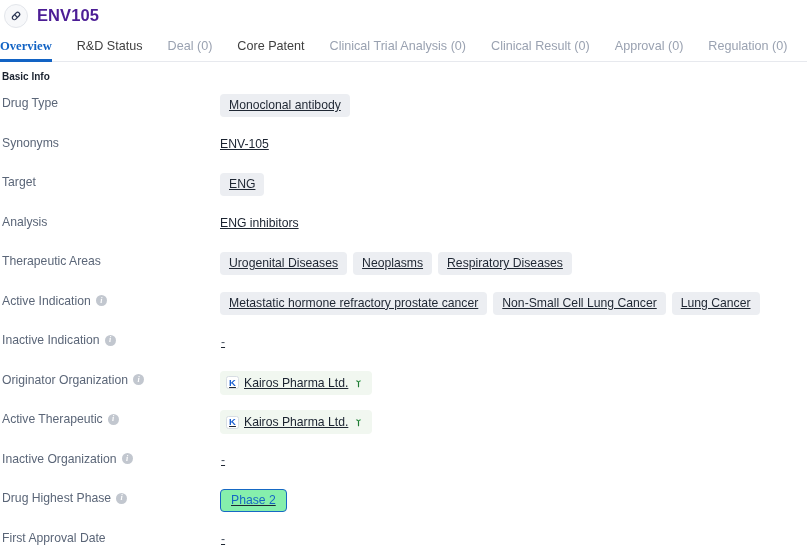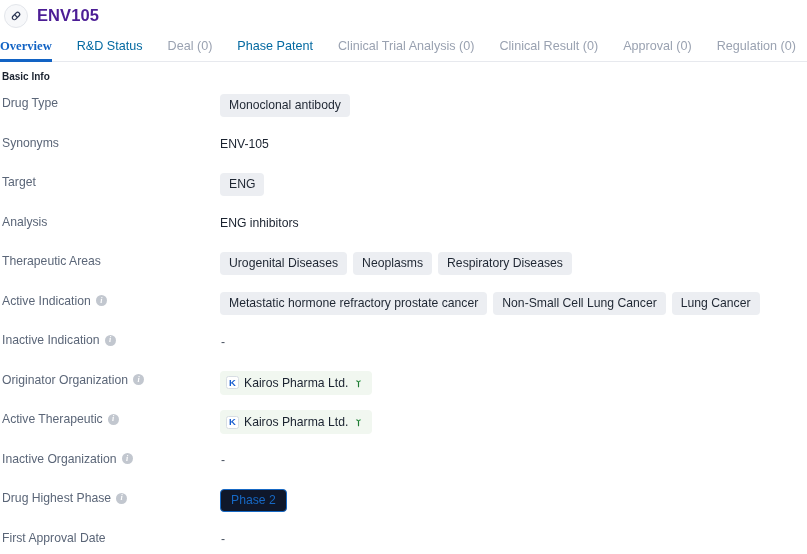--- a/index.html
+++ b/index.html
@@ -50,21 +50,21 @@
   .tabbar {
     position: relative;
     display: flex;
     align-items: flex-end;
     height: 31px;
     padding-left: 0;
     border-bottom: 1px solid #e7e9ee;
   }
   .tab {
     font-size: 12.6px;
-    color: #0369a1;
+    color: #404040;
     padding: 0 0 8px 0;
     margin-right: 25px;
     position: relative;
     cursor: pointer;
     white-space: nowrap;
     line-height: 1;
   }
   .tab:first-child { margin-left: 0; }
   .tab.muted { color: #9aa2b1; }
   .tab.active {
@@ -112,20 +112,21 @@
     line-height: 1.2;
   }
   .row-value {
     flex: 1;
     display: flex;
     flex-wrap: wrap;
     align-items: center;
     gap: 6px;
     min-height: 22px;
     padding-top: 1px;
+    text-decoration: underline;
   }
 
   .info-icon {
     width: 11px;
     height: 11px;
     border-radius: 50%;
     background: #c2c7cf;
     color: #ffffff;
     font-size: 8px;
     font-weight: bold;
@@ -196,21 +197,21 @@
   .sprout-icon { display: block; flex: none; }
 
   
   .phase-badge {
     border: 1px solid #1668c4;
     border-radius: 4px;
     color: #1668c4;
     font-size: 12.2px;
     padding: 3px 10px 4px 10px;
     line-height: 1.15;
-    background: #0f172a;
+    background: #86efac;
     display: inline-block;
     cursor: pointer;
     white-space: nowrap;
   }
 </style>
 </head>
 <body>
 
 <div class="page-header">
   <div class="drug-avatar">
@@ -221,21 +222,21 @@
       </g>
     </svg>
   </div>
   <div class="page-title">ENV105</div>
 </div>
 
 <div class="tabbar">
   <div class="tab active">Overview</div>
   <div class="tab">R&amp;D Status</div>
   <div class="tab muted">Deal (0)</div>
-  <div class="tab">Phase Patent</div>
+  <div class="tab">Core Patent</div>
   <div class="tab muted">Clinical Trial Analysis (0)</div>
   <div class="tab muted">Clinical Result (0)</div>
   <div class="tab muted">Approval (0)</div>
   <div class="tab muted">Regulation (0)</div>
 </div>
 
 <div class="content">
 
   <div class="section-title">Basic Info</div>
 

